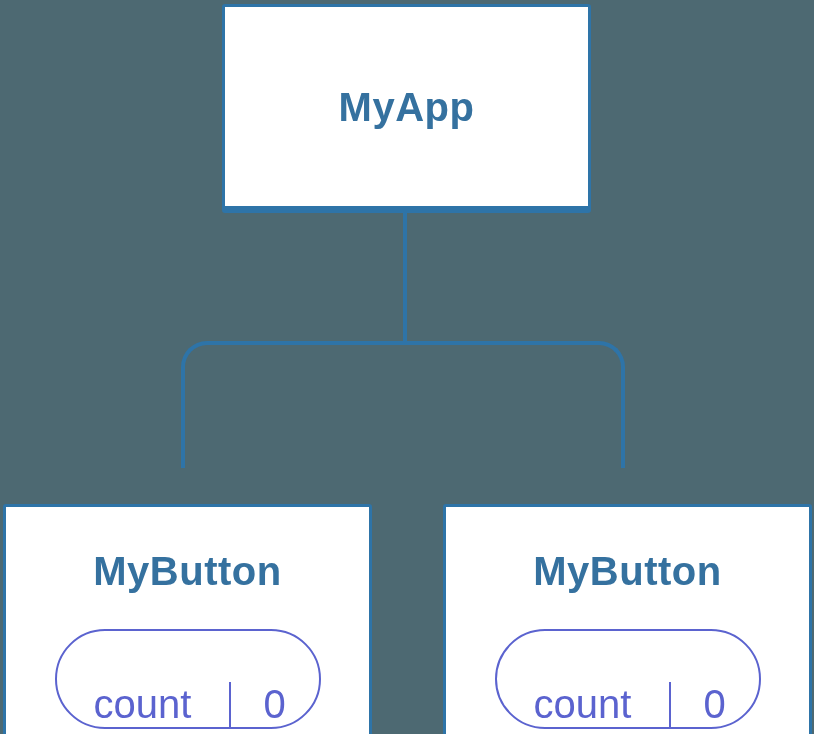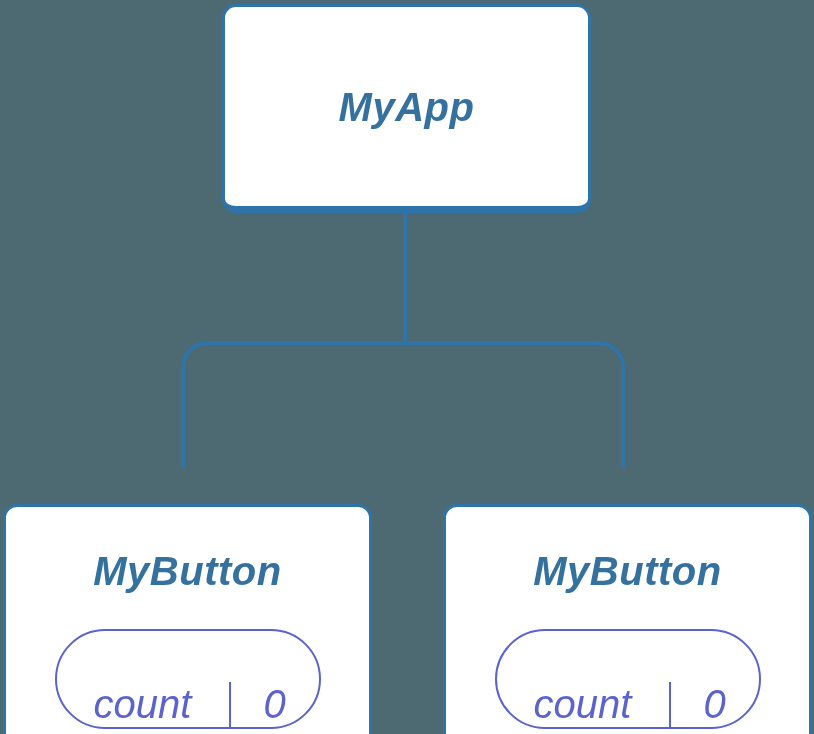--- a/index.html
+++ b/index.html
@@ -9,26 +9,25 @@
     height: 734px;
     background: var(--background, #4d6972);
     overflow: hidden;
     font-family: "Liberation Sans", sans-serif;
   }
   .node {
     position: absolute;
     background: var(--box-fill, #ffffff);
     border: 3px solid var(--stroke, #2e74a8);
     border-bottom-width: 7px;
-    border-radius: 14px;
+    border-radius: 3px;
     box-sizing: border-box;
     display: flex;
     flex-direction: column;
     align-items: center;
-    font-style: italic;
   }
   .node-root {
     left: 222px; top: 4px;
     width: 369px; height: 209px;
     justify-content: center;
   }
   .node-child {
     top: 468px;
     width: 369px; height: 264px;
     padding-top: 40px;

